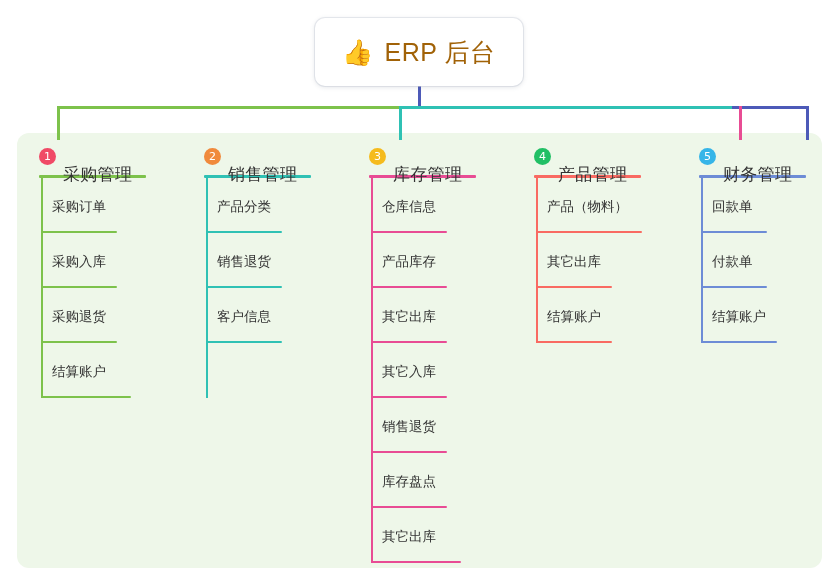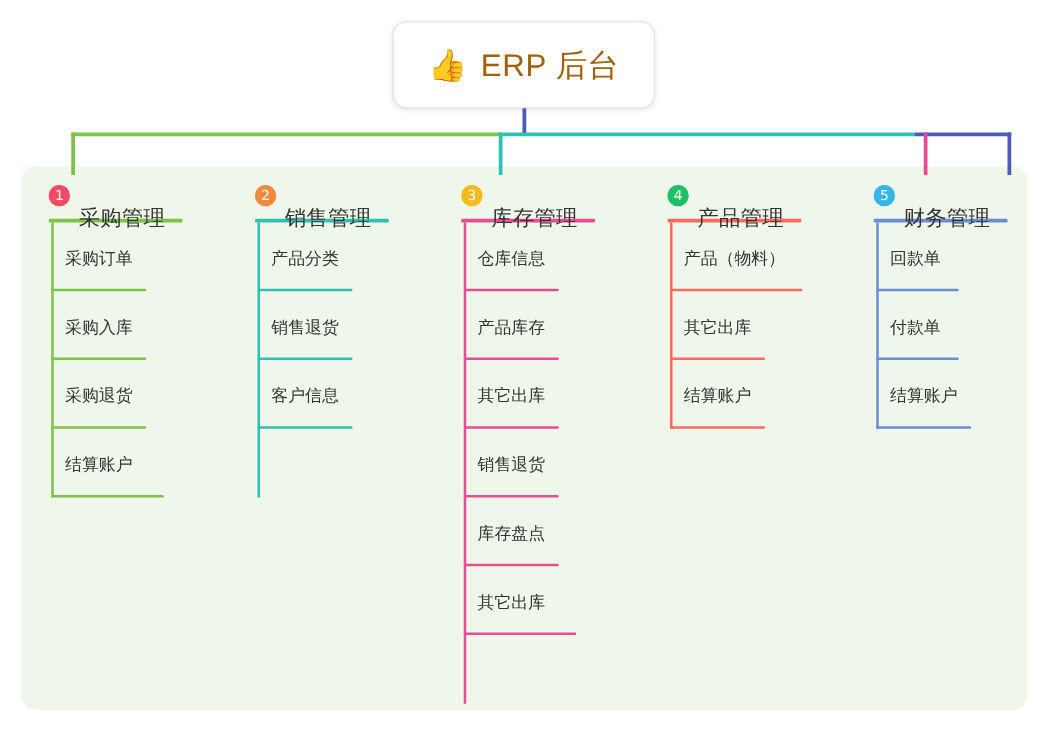--- a/index.html
+++ b/index.html
@@ -236,20 +236,24 @@
           </div>
           <div class="leaf">
             <span class="leaf-label">产品库存</span>
             <div class="leaf-rule" style="width: 76px; background: rgb(232, 76, 148);"></div>
           </div>
           <div class="leaf">
             <span class="leaf-label">其它出库</span>
             <div class="leaf-rule" style="width: 76px; background: rgb(232, 76, 148);"></div>
           </div>
           <div class="leaf">
+            <span class="leaf-label">其它入库</span>
+            <div class="leaf-rule" style="width: 76px; background: rgb(232, 76, 148);"></div>
+          </div>
+          <div class="leaf">
             <span class="leaf-label">销售退货</span>
             <div class="leaf-rule" style="width: 76px; background: rgb(232, 76, 148);"></div>
           </div>
           <div class="leaf">
             <span class="leaf-label">库存盘点</span>
             <div class="leaf-rule" style="width: 76px; background: rgb(232, 76, 148);"></div>
           </div>
           <div class="leaf">
             <span class="leaf-label">其它出库</span>
             <div class="leaf-rule" style="width: 90px; background: rgb(232, 76, 148);"></div>

